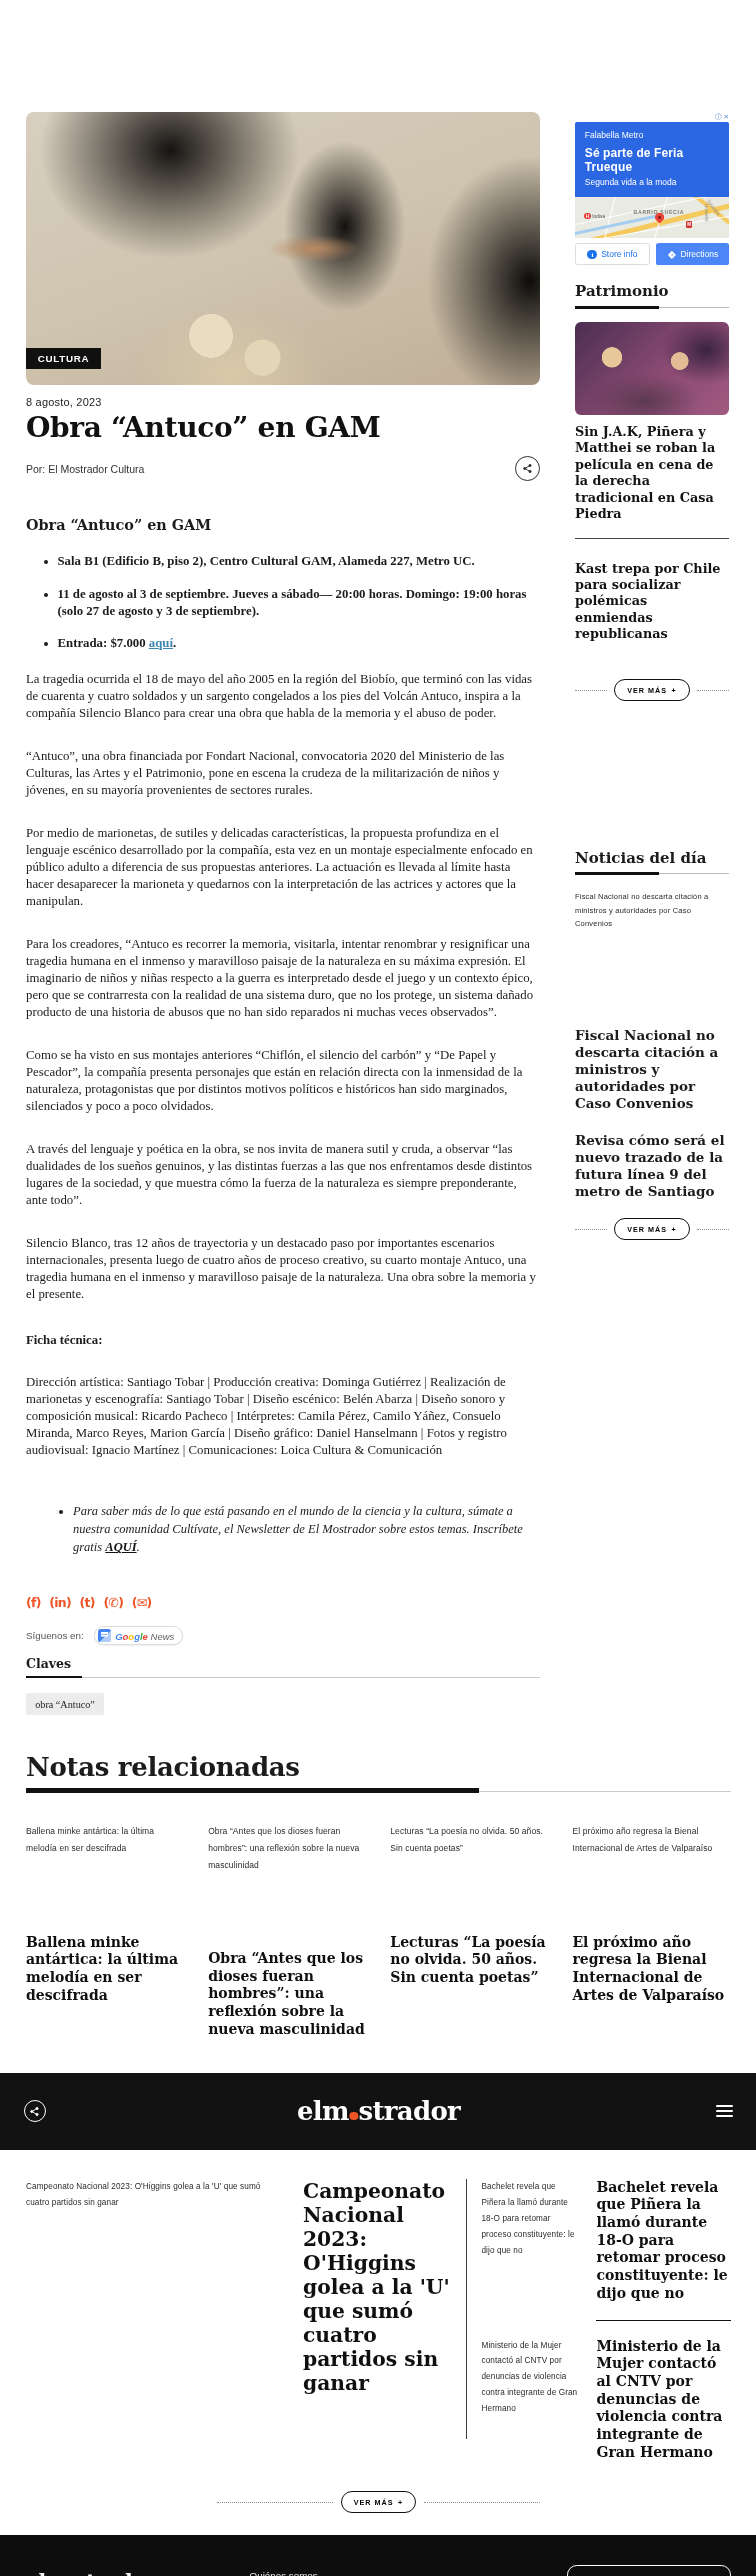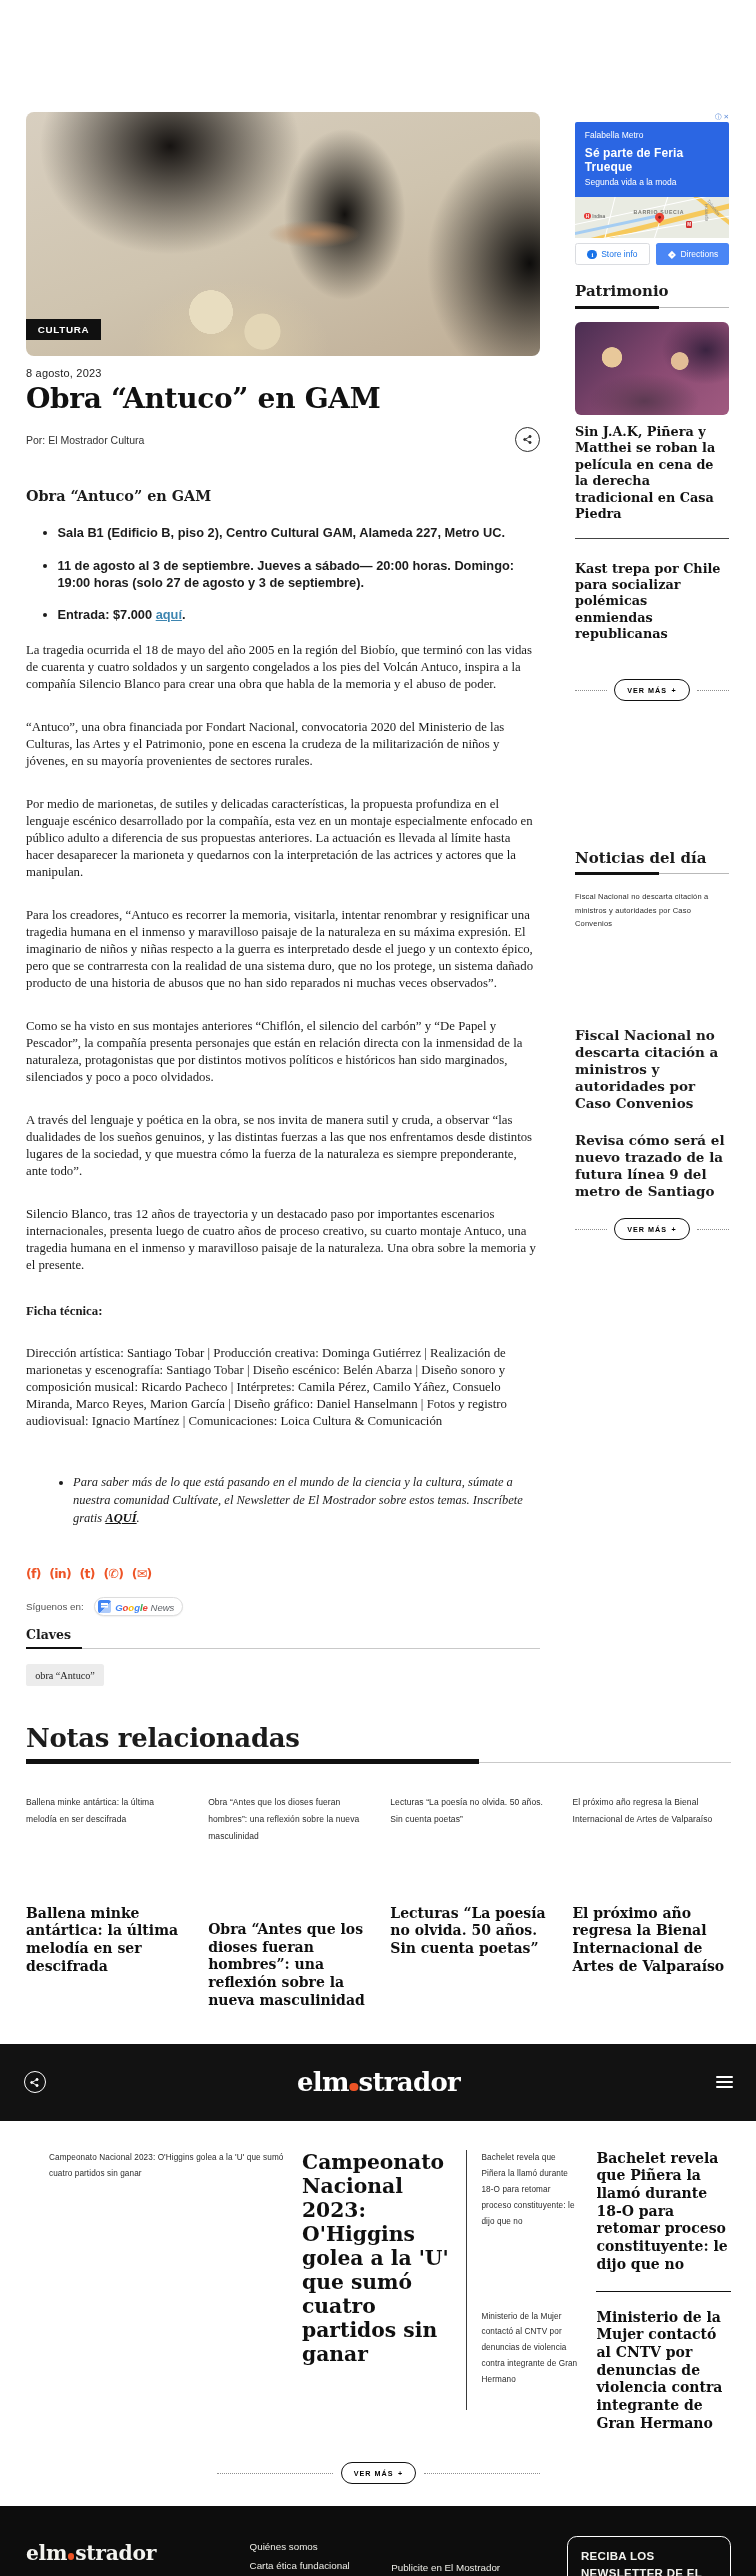--- a/index.html
+++ b/index.html
@@ -2,21 +2,21 @@
 <html style="font-size:10.5px"><head>
 <meta charset="utf-8">
 <style>
   * { box-sizing: border-box; margin: 0; padding: 0; }
   html, body { background: #fff; }
   body { width: 757px; margin: 0 auto; font-family: "Liberation Sans", sans-serif; color: #1c1c1c; }
 
   .top-grid { display: grid; grid-template-columns: 514px 154px; column-gap: 35px; padding: 112px 26px 0 26px; align-items: start; }
 
   
-  .hero { position: relative; height: 244px; border-radius: 7.9px; overflow: hidden;
+  .hero { position: relative; height: 273px; border-radius: 7.9px; overflow: hidden;
     background:
       radial-gradient(circle 22px at 36% 82%, #e8ddc0 0 21.7px, rgba(232,221,192,0) 22px),
       radial-gradient(circle 18.4px at 46% 90%, #e3d6b6 0 17.7px, rgba(227,214,182,0) 18.4px),
       radial-gradient(ellipse 66px 19.7px at 56% 50%, #b98a63 0%, rgba(185,138,99,0) 70%),
       radial-gradient(ellipse 98px 138px at 62% 42%, #12100e 0%, rgba(18,16,14,0) 62%),
       radial-gradient(ellipse 197px 164px at 28% 14%, #161311 0%, rgba(22,19,17,0) 66%),
       radial-gradient(ellipse 151px 184px at 98% 62%, #0d0c0b 0%, rgba(13,12,11,0) 68%),
       radial-gradient(ellipse 157px 105px at 40% 96%, #d8c9a8 0%, rgba(216,201,168,0) 62%),
       linear-gradient(160deg, #d8cfc0 0%, #cfc4af 50%, #bfae96 100%);
   }
@@ -26,21 +26,21 @@
   .date { margin-top: 10.5px; font-size: 11px; font-weight: 300; color: #222; letter-spacing: 0.2px; }
   .title { margin-top: 3.9px; font-family: "DejaVu Serif", "Liberation Serif", serif; font-weight: bold;
     font-size: 28px; letter-spacing: -0.3px; color: #111; }
   .byline-row { margin-top: 11.8px; display: flex; justify-content: space-between; align-items: center; }
   .byline { font-size: 10.5px; font-weight: 300; color: #333; }
   .share-circle { width: 25px; height: 25px; border: 1px solid #2e2e2e; border-radius: 50%;
     display: flex; align-items: center; justify-content: center; color: #2e2e2e; background: #fff; cursor: pointer; }
   .share-svg { width: 11px; height: 11px; }
   .subheading { margin-top: 35px; font-family: "DejaVu Serif", serif; font-weight: bold; font-size: 14.4px; }
   ul.info { margin-top: 19.7px; padding-left: 31.5px; }
-  ul.info li { font-family: Liberation Sans, sans-serif; font-weight: bold; font-size: 12.8px; line-height: 17px; margin-bottom: 15.7px; color: #1c1c1c; }
+  ul.info li { font-family: Liberation Serif, serif; font-weight: bold; font-size: 12.8px; line-height: 17px; margin-bottom: 15.7px; color: #1c1c1c; }
   a.inline-link { color: #3d85b0; text-decoration: underline; cursor: pointer; }
   p.body { margin-top: 26px; font-family: "Liberation Serif", serif; font-size: 12.8px; line-height: 17px; color: #1c1c1c; }
   p.body.first { margin-top: 18.4px; }
   .ficha-heading { margin-top: 30px; font-family: "Liberation Serif", serif; font-weight: bold; font-size: 12.8px; }
   ul.note { margin-top: 43px; padding-left: 47px; }
   ul.note li { font-family: "Liberation Serif", serif; font-style: italic; font-size: 12.5px; line-height: 18.4px; }
   .note-link { font-weight: bold; text-decoration: underline; color: #111; cursor: pointer; }
 
   
   .social-row { margin-top: 38px; display: flex; gap: 8.5px; align-items: center; }
@@ -153,21 +153,21 @@
   .band-share { width: 22px; height: 22px; border: 1px solid #fff; border-radius: 50%; color: #fff;
     display: flex; align-items: center; justify-content: center; cursor: pointer; }
   .band-logo { position: absolute; left: 50%; transform: translateX(-50%); color: #fff;
     font-family: "DejaVu Serif", serif; font-weight: bold; font-size: 26px; letter-spacing: -0.7px; cursor: pointer; }
   .logo-dot { display: inline-block; width: 8.5px; height: 8.5px; background: #ee5426; border-radius: 50%; margin: 0 0.7px; }
   .burger { margin-left: auto; width: 17px; cursor: pointer; }
   .burger div { height: 1.7px; background: #fff; border-radius: 1.3px; margin: 3.3px 0; }
 
   
   .prefooter { padding: 29px 26px 0; display: grid; grid-template-columns: 426px 0.7px auto; column-gap: 14.4px; }
-  .pf-left { display: grid; grid-template-columns: 239px 1fr; column-gap: 14px; margin-left: 23px; }
+  .pf-left { display: grid; grid-template-columns: 239px 1fr; column-gap: 38px; }
   .pf-kicker { font-size: 8.2px; font-weight: 300; line-height: 1.95; letter-spacing: 0.1px; color: #2a2a2a; cursor: pointer; }
   .pf-title-big { font-family: "DejaVu Serif", serif; font-weight: bold; font-size: 20.3px; line-height: 24px; color: #101010; cursor: pointer; }
   .pf-vrule { background: #3a3a3a; width: 0.7px; height: 92%; }
   .pf-row { display: grid; grid-template-columns: 98px 1fr; column-gap: 17px; }
   .pf-title-sm { font-family: "DejaVu Serif", serif; font-weight: bold; font-size: 14px; line-height: 17.7px; color: #101010; cursor: pointer; }
   .pf-hrule { border-top: 1px solid #111; margin: 17px 0 17px 115px; }
   .footer-vermas { margin-top: 30px; display: flex; align-items: center; justify-content: center; padding: 0 217px; }
 
   
   .footer { margin-top: 22px; background: #0d0d0d; color: #f3f3ef; padding: 35px 26px 5.2px; }

